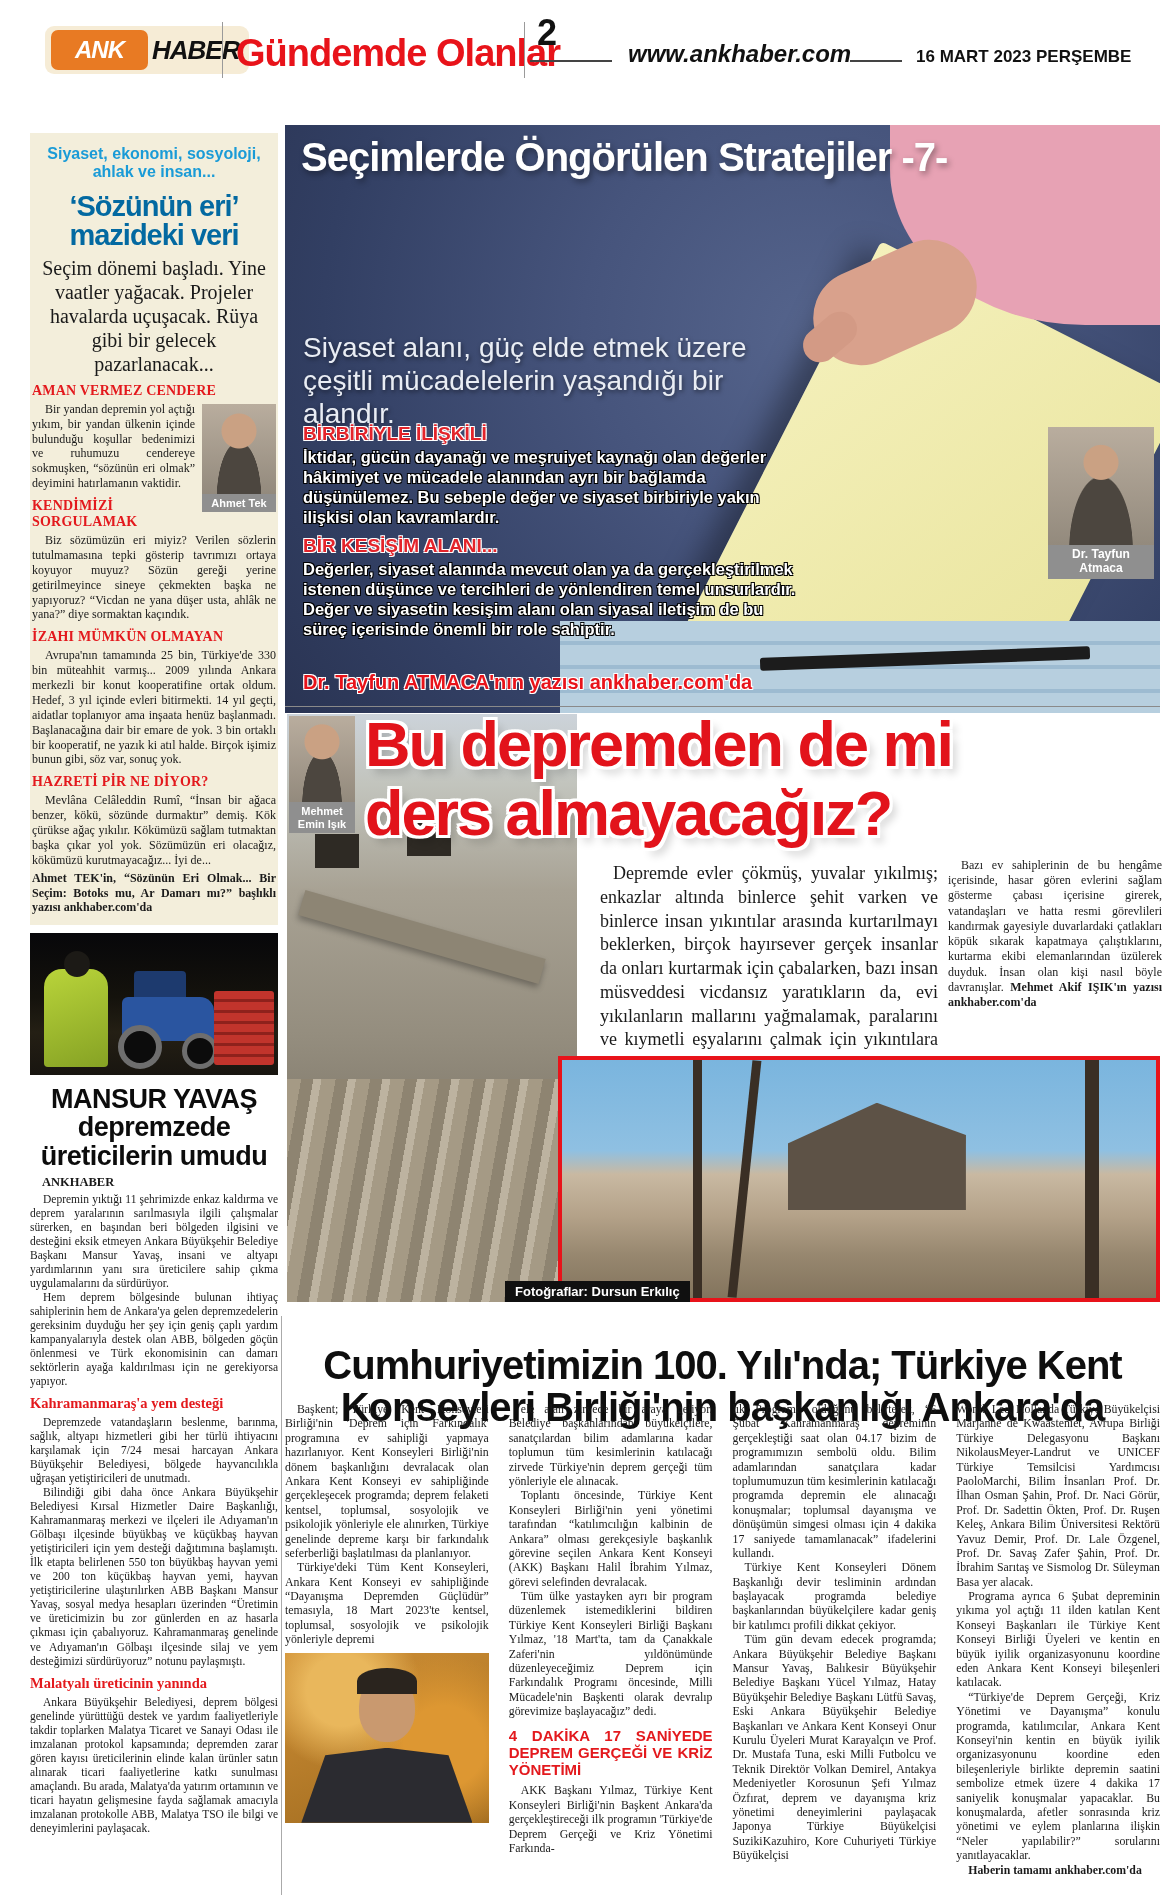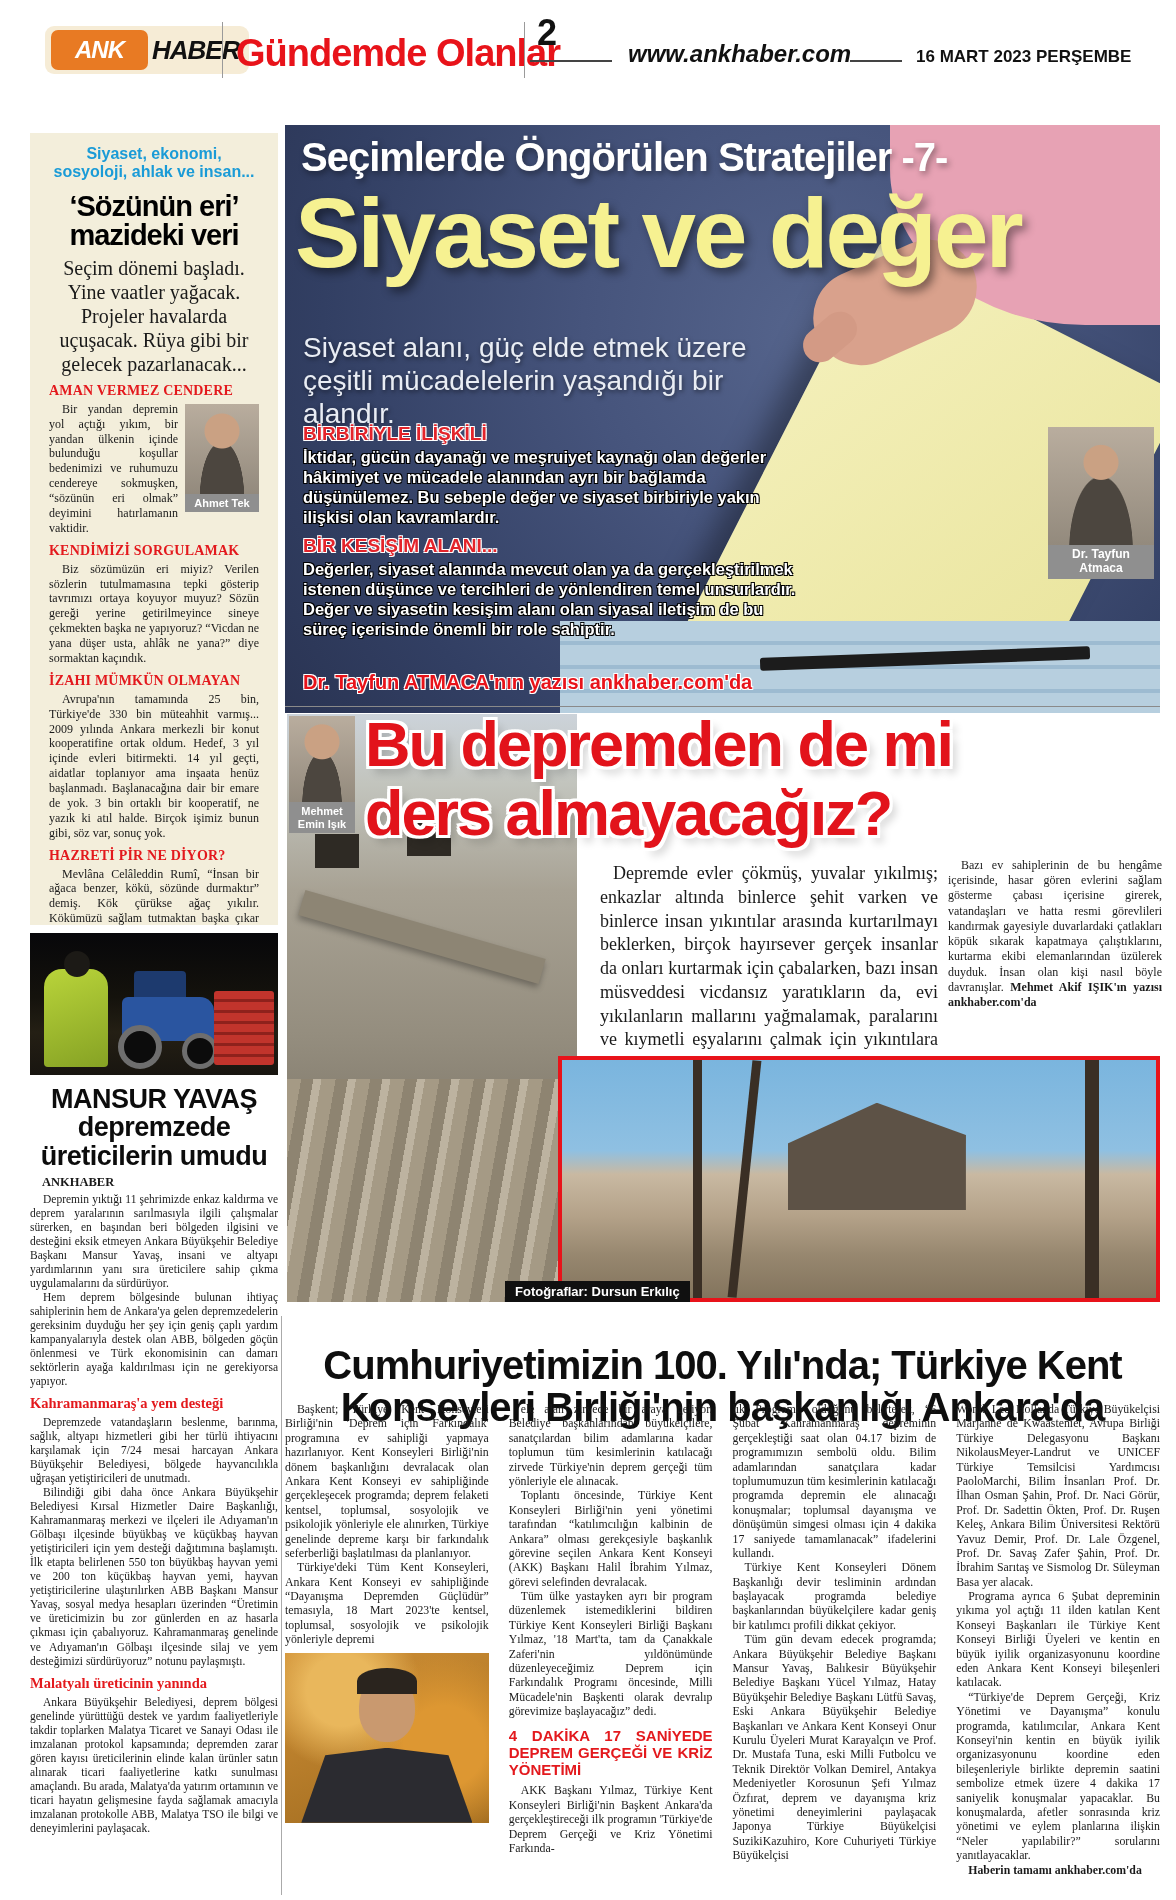--- a/index.html
+++ b/index.html
@@ -13,23 +13,23 @@
             font-size:24px;padding:6px 24px;border-radius:7px;letter-spacing:-1px;}
   .logo-haber{color:#111;font-family:"Liberation Sans",sans-serif;font-weight:bold;font-style:italic;font-size:26px;margin-left:4px;letter-spacing:-1px;}
   .vrule{width:1px;background:#9a9a9a;}
   .section-title{left:236px;top:32px;color:#e8131a;font-weight:bold;font-size:38px;letter-spacing:-1px;font-family:"Liberation Sans",sans-serif;}
   .page-num{left:537px;top:12px;font-weight:bold;font-size:36px;font-family:"Liberation Sans",sans-serif;color:#111;}
   .hseg{height:2px;background:#444;top:60px;}
   .site{left:628px;top:40px;font-style:italic;font-weight:bold;font-size:24px;font-family:"Liberation Sans",sans-serif;color:#111;}
   .hdate{left:916px;top:47px;font-weight:bold;font-size:17px;font-family:"Liberation Sans",sans-serif;color:#111;}
 
   
-  .cream{left:30px;top:133px;width:248px;height:792px;background:#f3eedb;box-sizing:border-box;padding:12px 19px;overflow:hidden;}
+  .cream{left:30px;top:133px;width:248px;height:792px;background:#f3eedb;box-sizing:border-box;padding:12px 2px;overflow:hidden;}
   .lt-kicker{color:#1a9bd7;font-family:"Liberation Sans",sans-serif;font-weight:bold;font-size:16px;line-height:1.15;text-align:center;margin:0 0 4px;}
-  .lt-head{font-family:"Liberation Sans",sans-serif;font-weight:bold;font-size:29px;line-height:1.0;text-align:center;color:#000000;letter-spacing:-1px;margin:10px 0 6px;}
+  .lt-head{font-family:"Liberation Sans",sans-serif;font-weight:bold;font-size:29px;line-height:1.0;text-align:center;color:#0369a1;letter-spacing:-1px;margin:10px 0 6px;}
   .lt-stand{font-size:20px;line-height:1.2;text-align:center;margin:0 0 6px;}
   .red-sub{color:#e3191d;font-weight:bold;font-size:14px;margin:7px 0 3px;letter-spacing:.2px;}
   .lt-body{font-size:12px;line-height:1.24;text-align:justify;margin:0;}
   .lt-body .ind{display:inline-block;width:13px;}
   .lt-bold{font-weight:bold;font-size:12px;line-height:1.24;text-align:justify;margin:3px 0 0;}
   .ahmet{float:right;width:74px;margin:2px 0 2px 7px;}
   .face{background:radial-gradient(circle at 50% 30%,#caa183 17px,rgba(0,0,0,0) 18px),
         radial-gradient(ellipse at 50% 105%,#4c463f 42%,rgba(0,0,0,0) 43%),
         linear-gradient(#b9ad9e,#938a7d);}
   .photo-caption{background:#8f8f8f;color:#fff;font-family:"Liberation Sans",sans-serif;font-weight:bold;
@@ -176,21 +176,20 @@
     <div class="hand"></div>
     <div class="thumb"></div>
     <div class="wood">
         <div class="slot"></div>
       </div>
     <div class="tayfun">
       <div class="face"></div>
       <div class="photo-caption" style="font-size:12px">Dr. Tayfun Atmaca</div>
     </div>
     <div class="f-kick">Seçimlerde Öngörülen Stratejiler -7-</div>
-    <div class="f-head">Siyaset ve değer</div>
     <div class="f-stand">Siyaset alanı, güç elde etmek üzere çeşitli mücadelelerin yaşandığı bir alandır.</div>
     <div class="f-sub" style="top:298px">BİRBİRİYLE İLİŞKİLİ</div>
     <div class="f-body" style="top:322px">İktidar, gücün dayanağı ve meşruiyet kaynağı olan değerler hâkimiyet ve mücadele alanından ayrı bir bağlamda düşünülemez. Bu sebeple değer ve siyaset birbiriyle yakın ilişkisi olan kavramlardır.</div>
     <div class="f-sub" style="top:410px">BİR KESİŞİM ALANI...</div>
     <div class="f-body" style="top:434px">Değerler, siyaset alanında mevcut olan ya da gerçekleştirilmek istenen düşünce ve tercihleri de yönlendiren temel unsurlardır. Değer ve siyasetin kesişim alanı olan siyasal iletişim de bu süreç içerisinde önemli bir role sahiptir.</div>
     <div class="f-footer">Dr. Tayfun ATMACA'nın yazısı ankhaber.com'da</div>
   </div>
 
   <div class="abs main-rule"></div>
 

